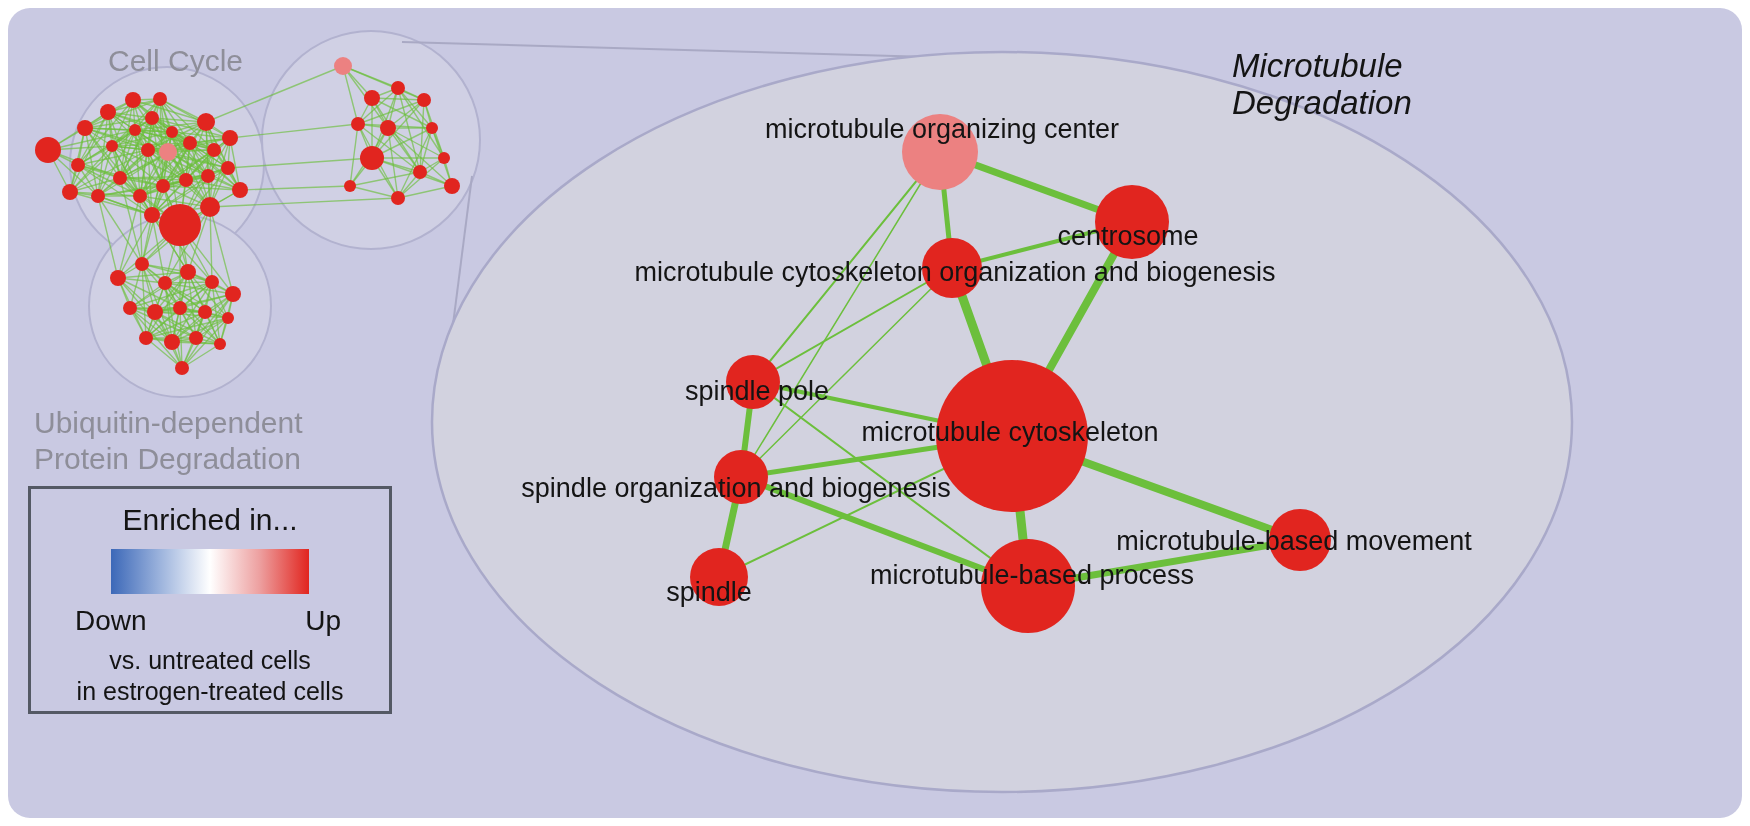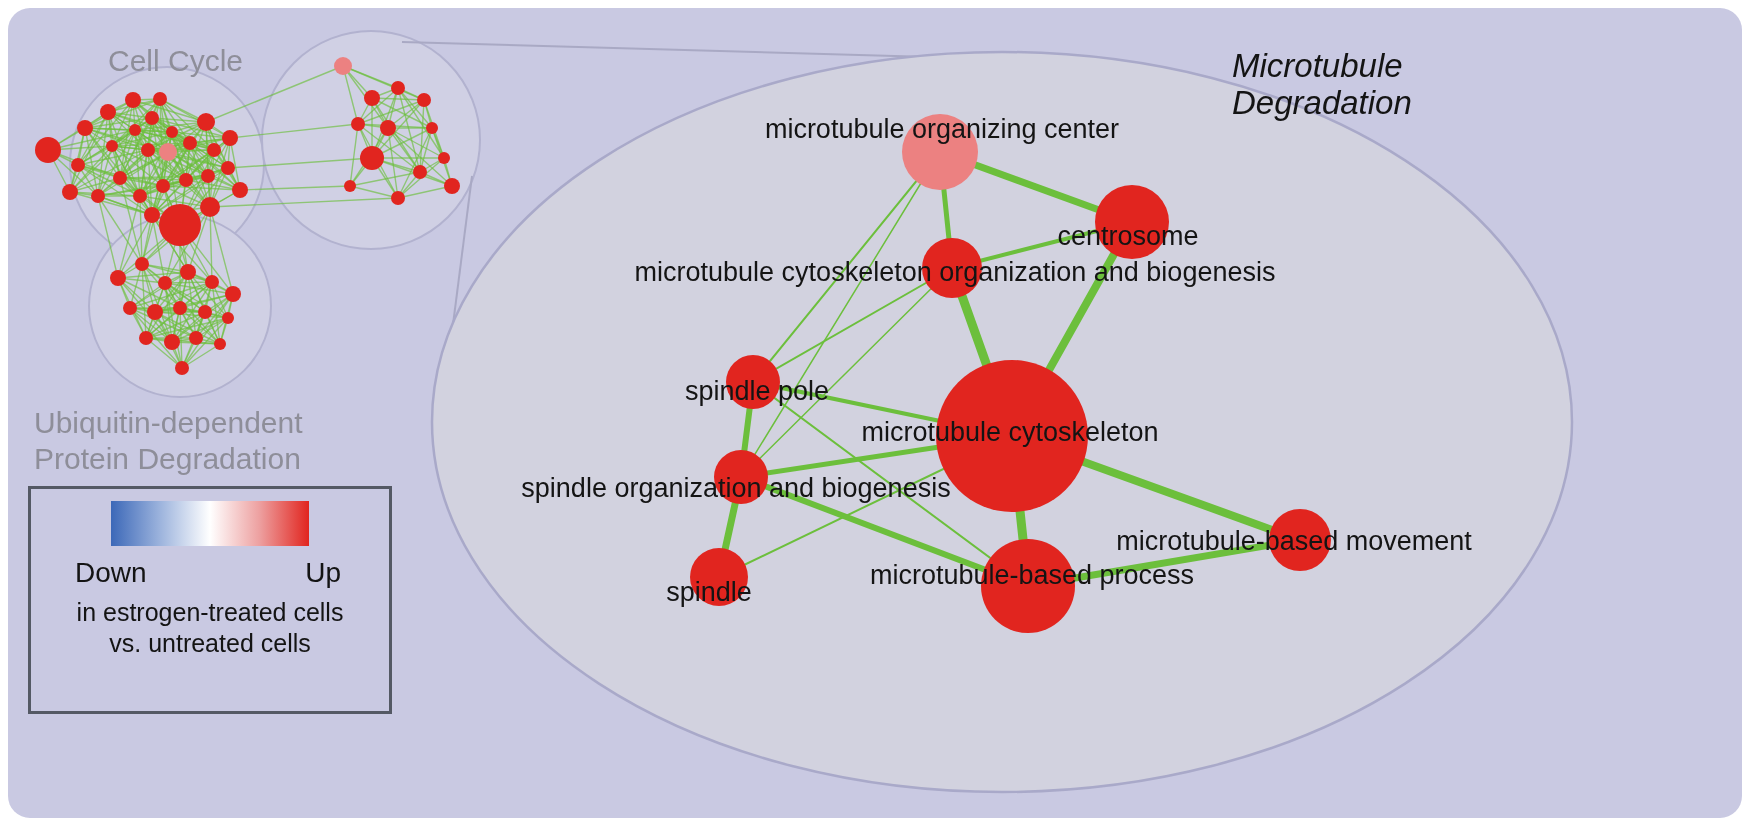--- a/index.html
+++ b/index.html
@@ -592,24 +592,25 @@
   </div>
 
   <div class="cell-cycle-label" style="color: rgb(142, 142, 153); text-align: right;">Cell Cycle</div>
 
   <div class="ubiquitin-label" style="color: rgb(142, 142, 153); margin-top: 24px;">
     <div>Ubiquitin-dependent</div>
     <div>Protein Degradation</div>
   </div>
 
   <div class="legend" style="border-color: rgb(84, 89, 100);">
+    <div class="legend-title">Enriched in...</div>
     <div class="legend-bar" id="legend-bar" style="background: linear-gradient(to right, rgb(60, 104, 184), rgb(157, 180, 221), rgb(255, 255, 255), rgb(237, 160, 160), rgb(225, 37, 31));"></div>
     <div class="legend-scale-row">
       <span>Down</span>
       <span>Up</span>
     </div>
     <div class="legend-caption">
+      <div>vs. untreated cells</div>
       <div>in estrogen-treated cells</div>
-      <div>vs. untreated cells</div>
     </div>
   </div>
 
 </div>
 
 </body></html>

